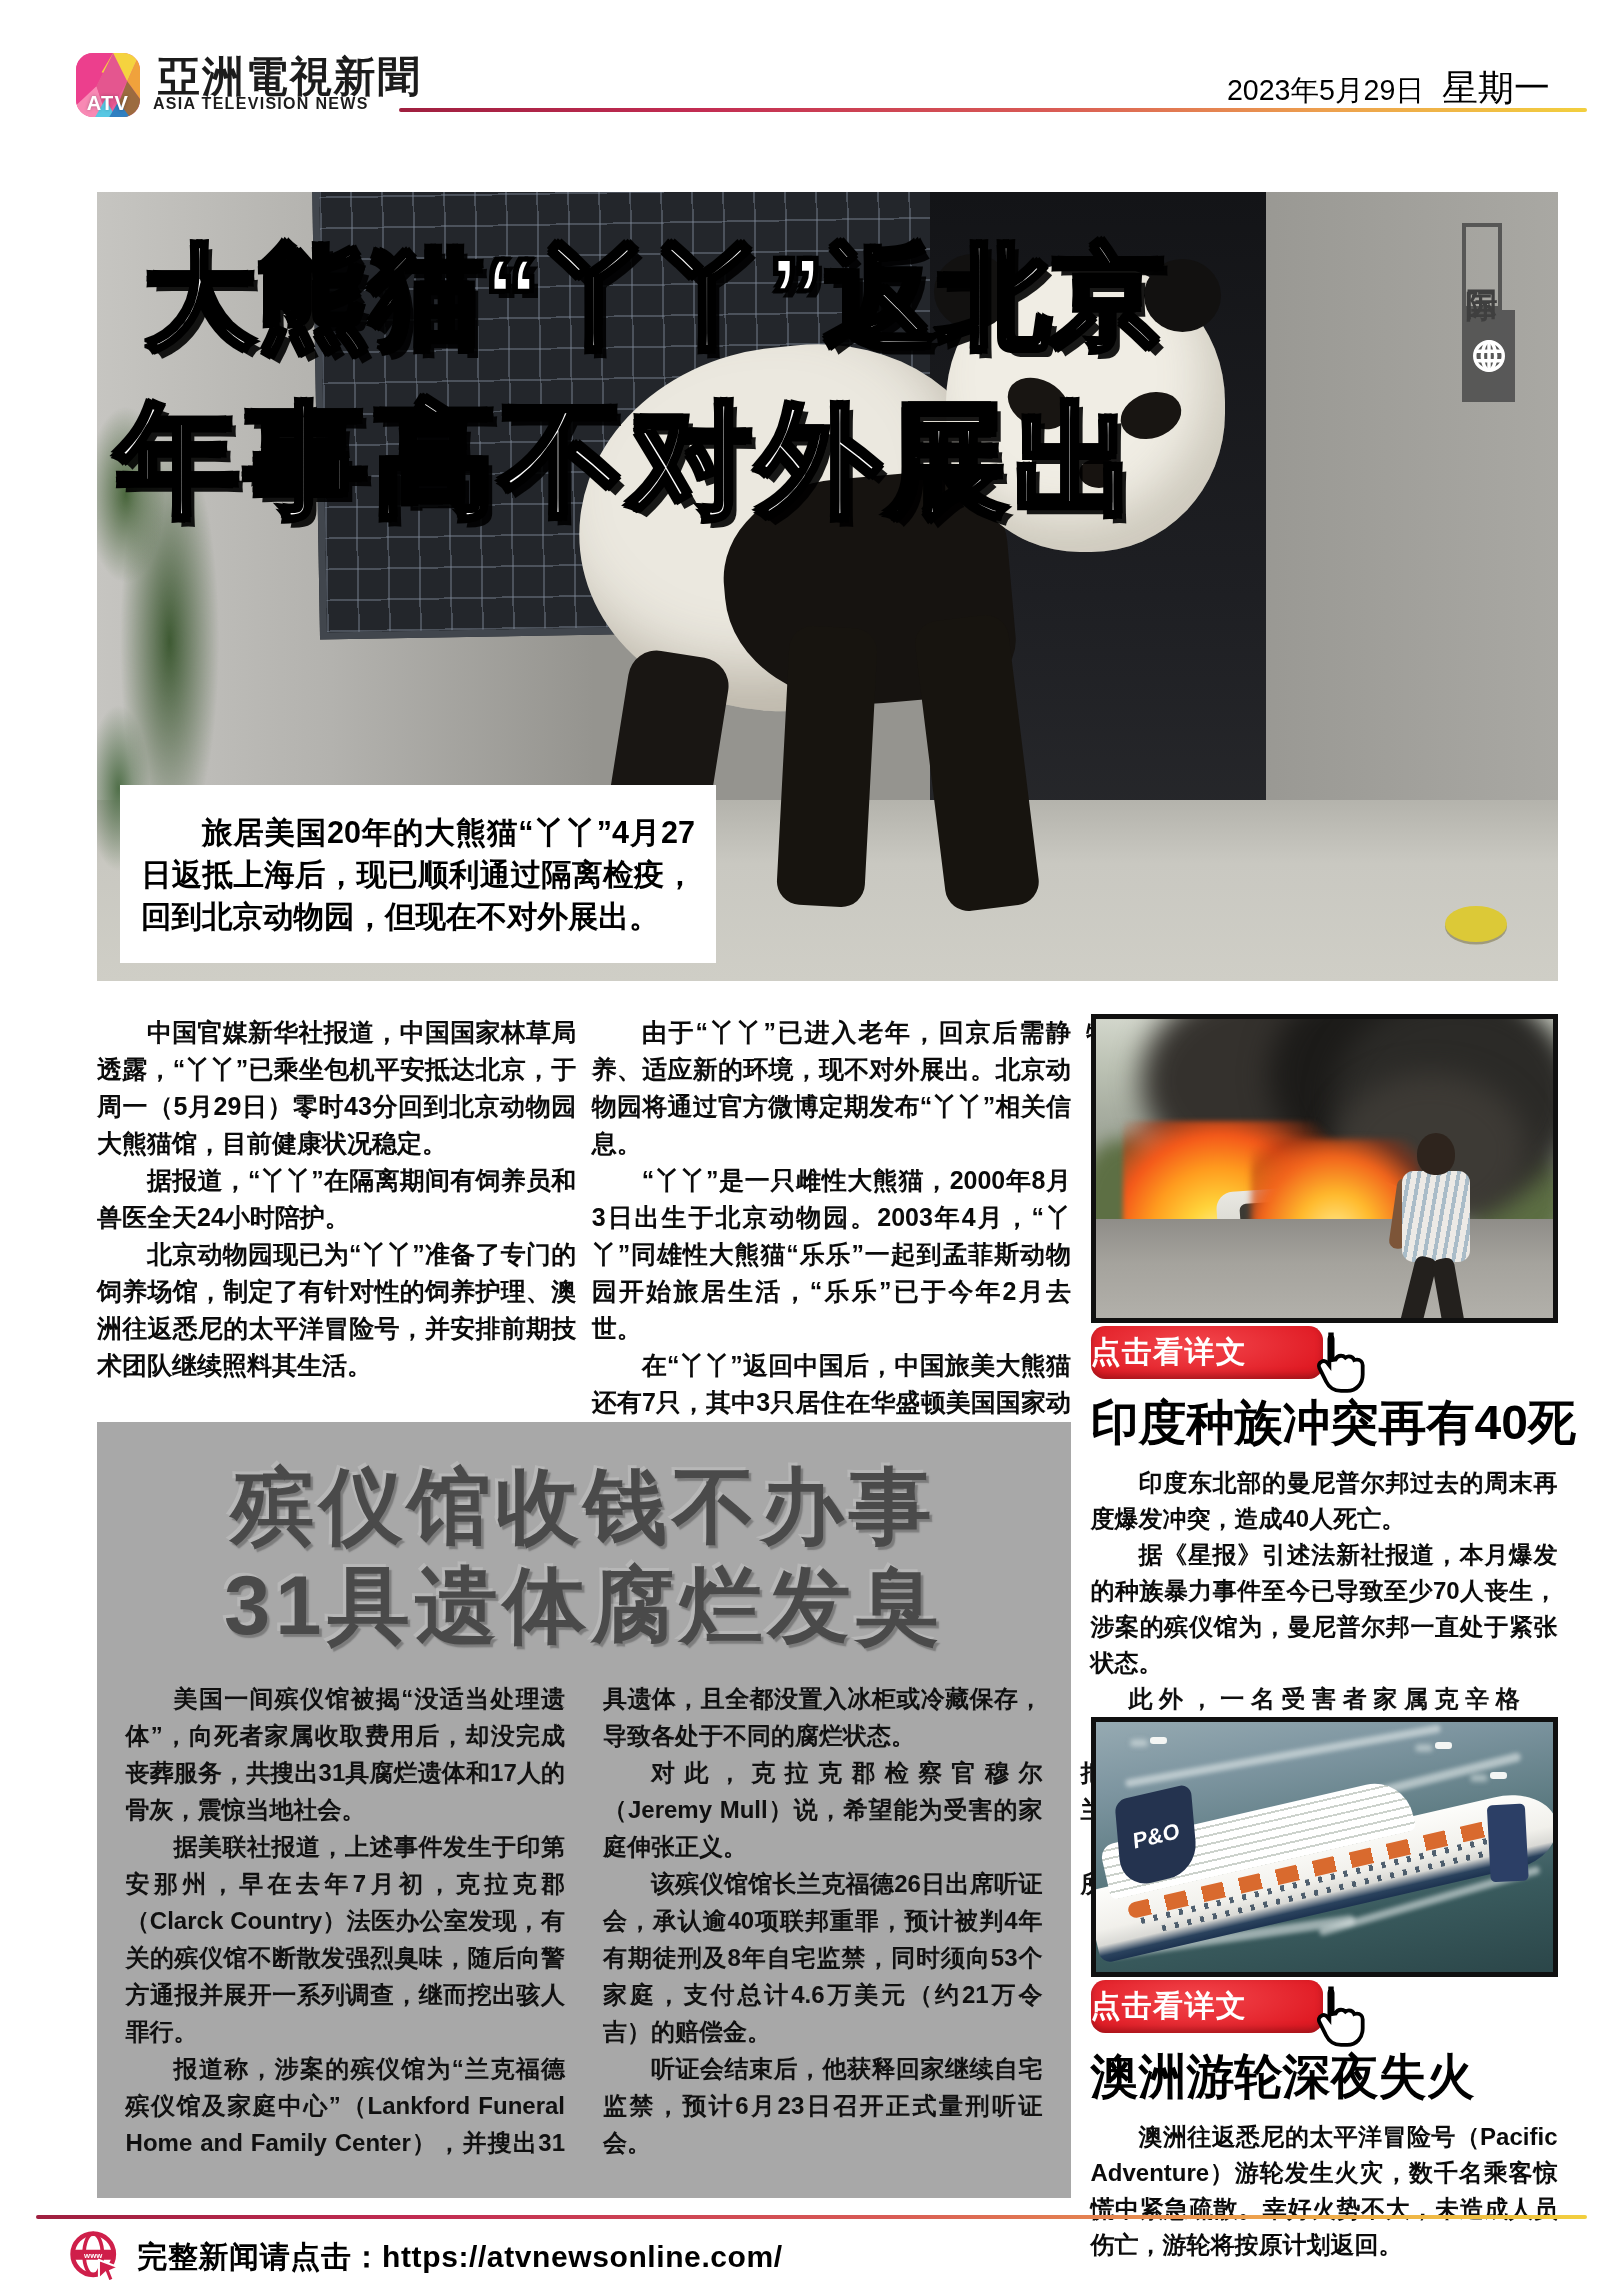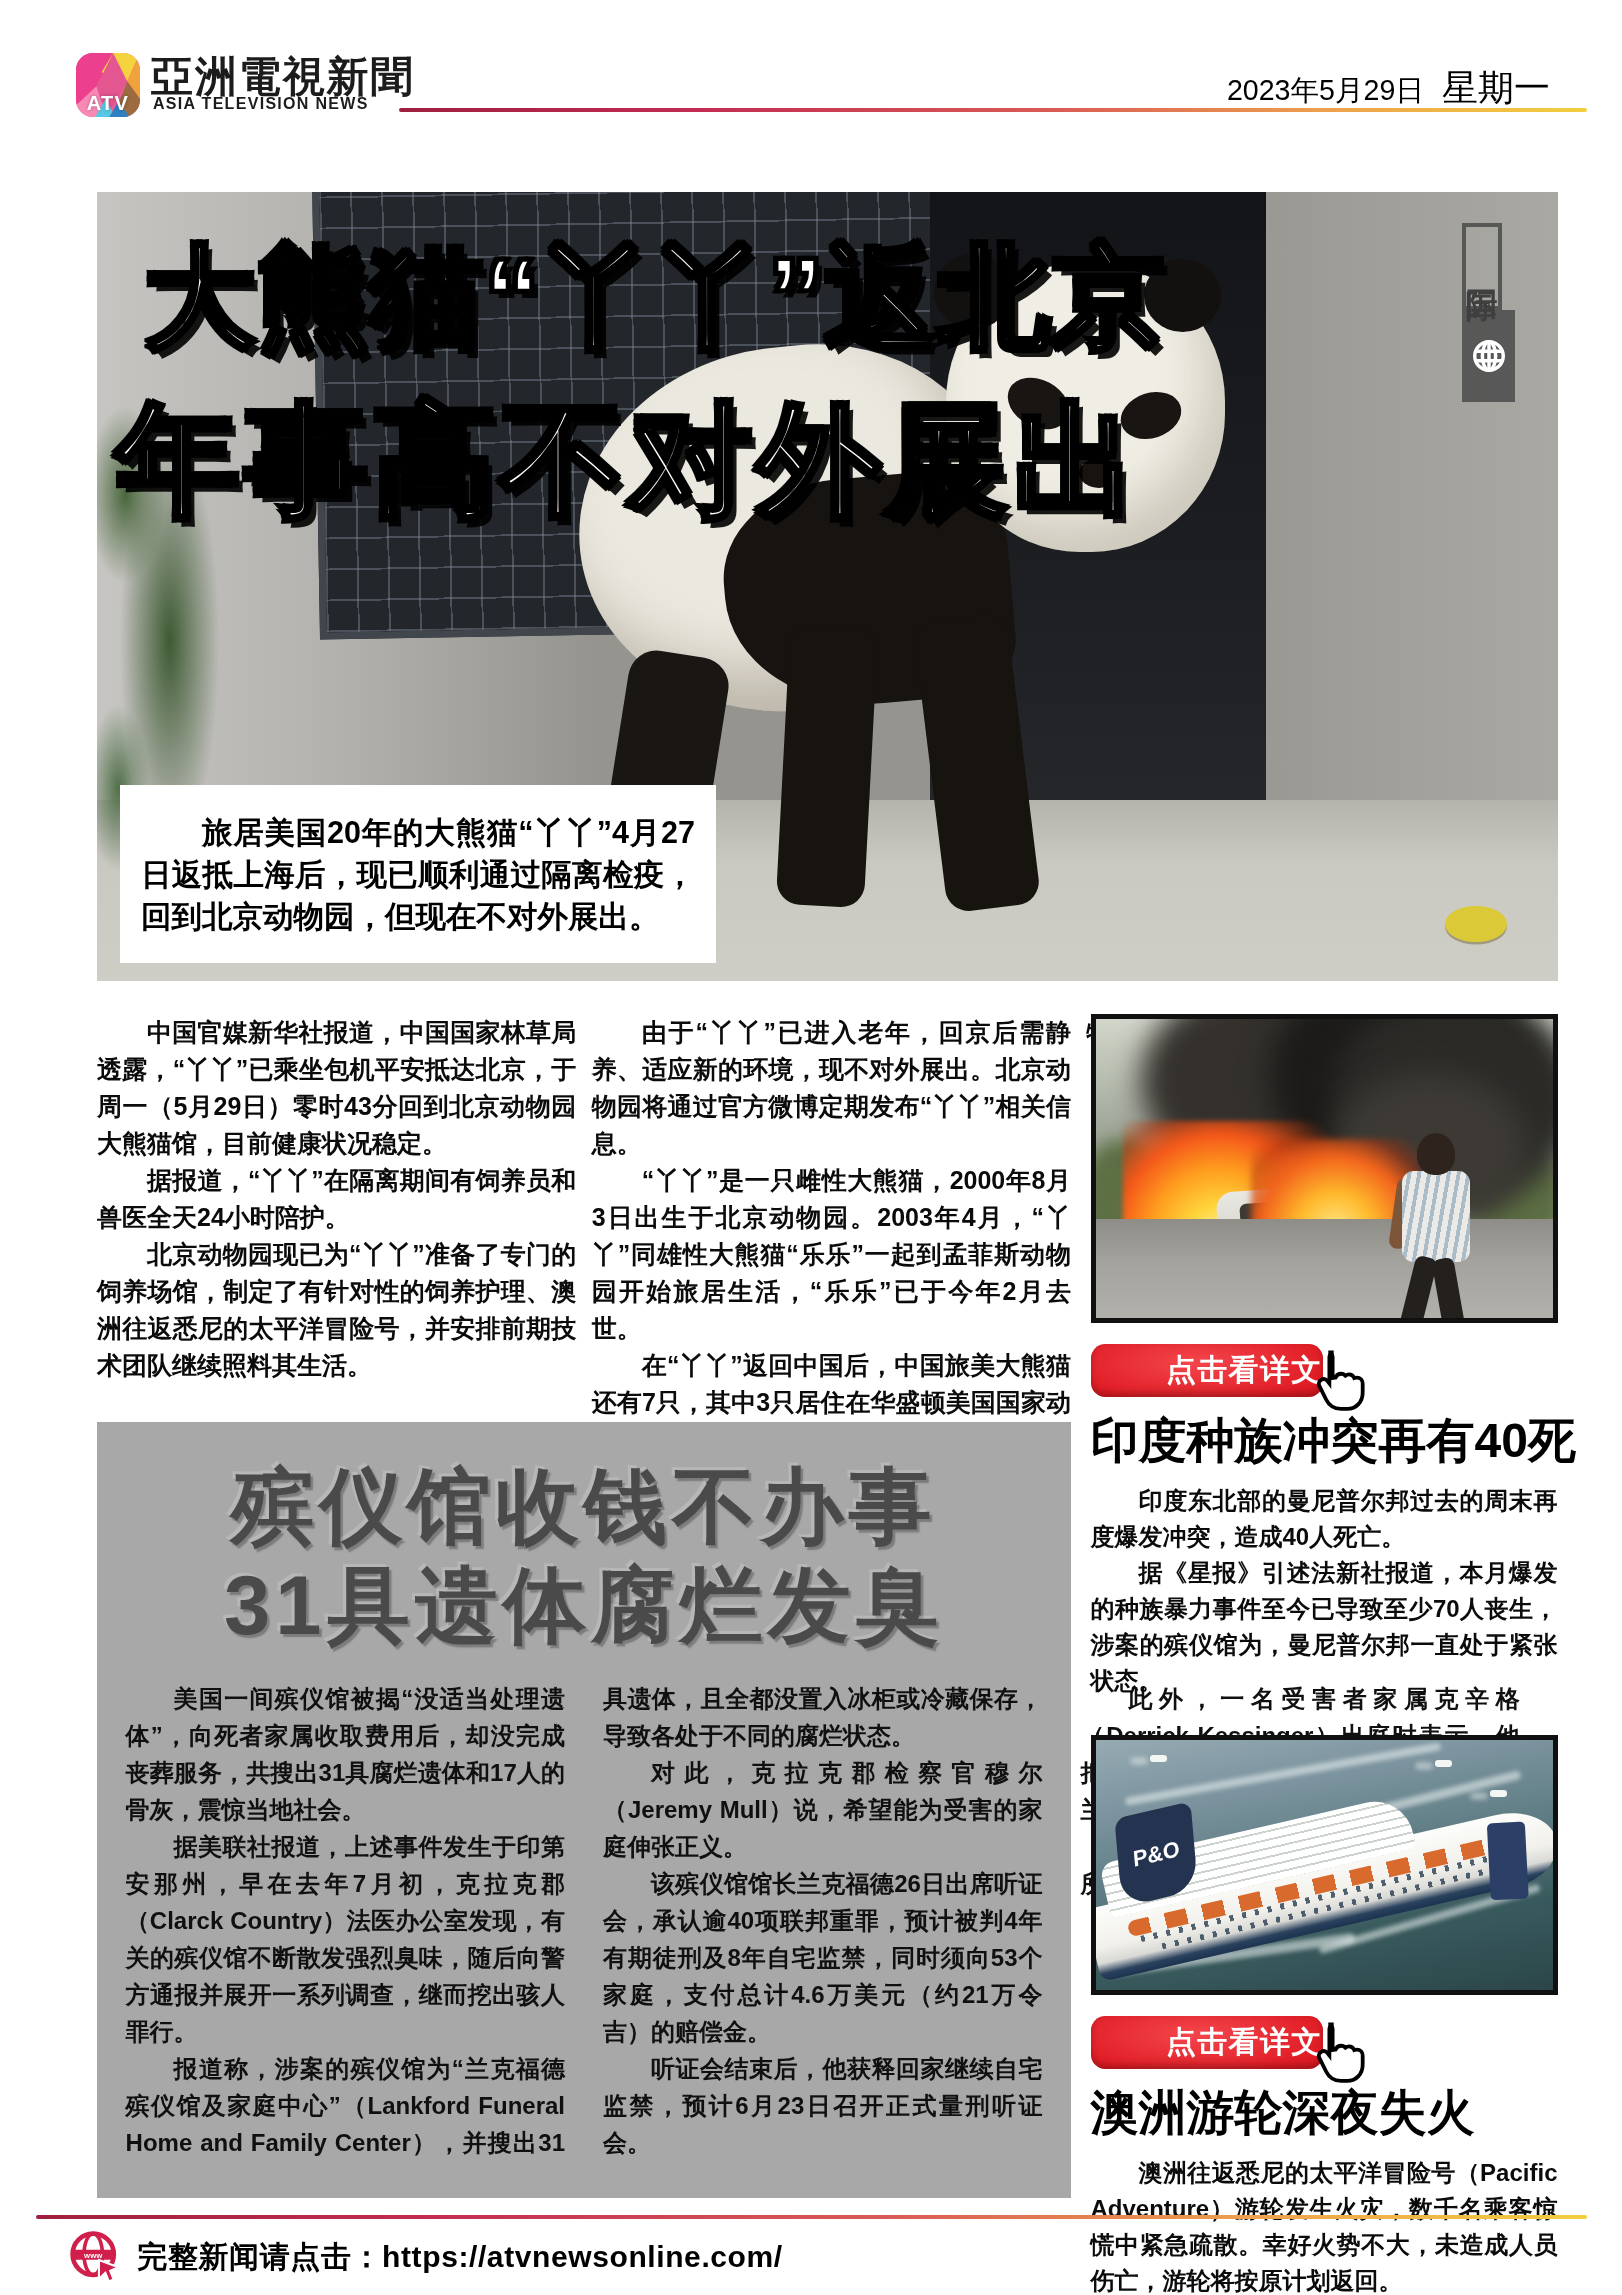--- a/index.html
+++ b/index.html
@@ -12,21 +12,21 @@
   #logo .f { position:absolute; inset:0; }
   #logo .f1 { background:#ec3f8d; clip-path:polygon(0 0,58% 0,32% 52%,0 82%); }
   #logo .f2 { background:#f889b4; clip-path:polygon(0 82%,32% 52%,48% 100%,0 100%); }
   #logo .f3 { background:#f5d33f; clip-path:polygon(58% 0,100% 0,80% 44%,40% 30%); }
   #logo .f4 { background:#f0a23c; clip-path:polygon(80% 44%,100% 0,100% 72%); }
   #logo .f5 { background:#9c6b3f; clip-path:polygon(100% 72%,100% 100%,58% 100%,80% 44%); }
   #logo .f6 { background:#e4568f; clip-path:polygon(32% 52%,58% 0,80% 44%,48% 100%); }
   #logo .f7 { background:#57c7e3; clip-path:polygon(30% 100%,46% 72%,62% 100%); }
   #logo .f8 { background:#2f7fc1; clip-path:polygon(52% 100%,66% 76%,84% 100%); }
   #logo .atv { position:absolute; bottom:1.9px; width:100%; text-align:center; color:#fff; font-weight:bold; font-size:20px; letter-spacing:1.3px; text-shadow:0 0 3.9px rgba(0,0,0,.3); }
-  .brand-zh { position:absolute; left:151px; top:49px; font-size:42px; font-weight:900; color:#1c1c1c; letter-spacing:1.9px; }
+  .brand-zh { position:absolute; left:158px; top:49px; font-size:42px; font-weight:900; color:#1c1c1c; letter-spacing:1.9px; }
   .brand-en { position:absolute; left:153px; top:95px; font-size:16px; font-weight:700; letter-spacing:1.3px; color:#1c1c1c; }
   .date-block { position:absolute; top:64px; right:73px; display:flex; align-items:baseline; gap:18px; }
   .date-block .d { font-size:28.6px; color:#000;margin-left:9px; }
   .date-block .w { font-size:36px; font-weight:400; color:#000; }
   .header-line { position:absolute; top:108px; left:399px; right:36px; height:3.9px; border-radius:1.9px;
     background:linear-gradient(90deg,#9f1f3f 0%,#c22c52 25%,#d95b55 55%,#eda04e 78%,#f2cf3e 100%); }
 
   
   #hero { position:absolute; left:97px; top:192px; width:1461px; height:789px; overflow:hidden; background:#95948f; }
   .wall-light { position:absolute; inset:0; background:linear-gradient(90deg,#c6c5c1 0%,#b3b2ae 16%,rgba(170,169,165,0) 34%),linear-gradient(270deg,#a9a8a3 0%,rgba(160,159,155,0) 26%); }
@@ -76,23 +76,23 @@
   #funeral { width:974px; height:776px; background:#a8a8a8; padding:35px 28.6px 26px; }
   .funeral-h { text-align:center; color:#4a4a4a; font-weight:900; font-size:83px; line-height:99px; letter-spacing:5.2px;
     text-shadow:-3.2px -2.6px 0 rgba(255,255,255,.18), 2.6px 3.2px 1.3px rgba(70,70,70,.45); }
   .funeral-text { margin-top:25px; height:488px; column-count:2; column-gap:38px; column-fill:auto; font-size:24px; line-height:37px; font-weight:600; text-align:justify; color:#101010; }
 
   .right-col { width:467px; }
   .news-img { width:467px; border:5.8px solid #101010; position:relative; overflow:hidden; background:#9aa296; }
   .india-img { height:309px; }
   .cruise-img { height:260px; margin-top:36px; }
 
-  .btn { margin-top:21px; width:232px; height:53px; border-radius:14.3px; position:relative;
+  .btn { margin-top:3px; width:232px; height:53px; border-radius:14.3px; position:relative;
     background:radial-gradient(130% 170% at 45% 35%,#f3464c 0%,#e01b24 45%,#a30e15 100%);
-    color:#fff; font-size:30px; font-weight:700; display:flex; align-items:center; justify-content:flex-end; letter-spacing:1.3px;
+    color:#fff; font-size:30px; font-weight:700; display:flex; align-items:center; justify-content:flex-start; letter-spacing:1.3px;
     box-shadow:inset 0 -3.9px 7.8px rgba(0,0,0,.25); cursor:pointer; }
   .btn .cursor { position:absolute; right:-47px; top:3.9px; width:65px; height:65px; }
 
   .story-h { font-size:48px; font-weight:900; color:#000; margin:11.7px 0 10.4px; white-space:nowrap; }
   .story-text { font-size:24px; line-height:36px; font-weight:600; text-align:justify; color:#0b0b0b; }
 
   
   .sky { position:absolute; inset:0; background:linear-gradient(180deg,#d2d6cb 0%,#bcc2b4 16%,#a7ada0 32%,#9aa194 45%); }
   .smoke { position:absolute; border-radius:50%; filter:blur(14.3px); }
   .trees { position:absolute; border-radius:50%; filter:blur(9px); background:#5d6f44; }

